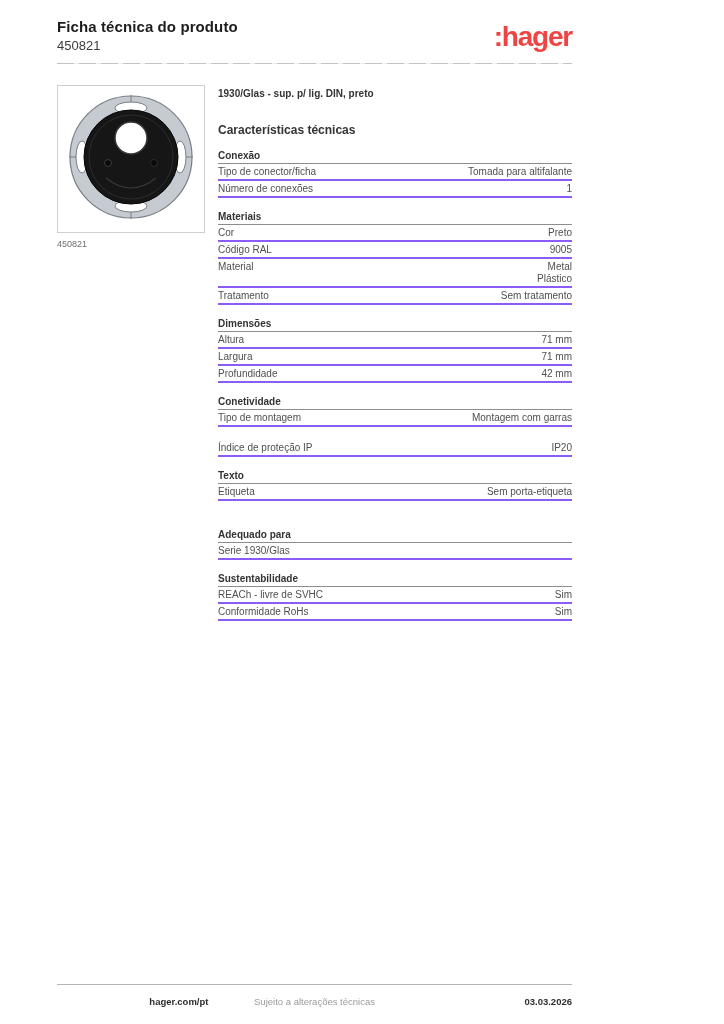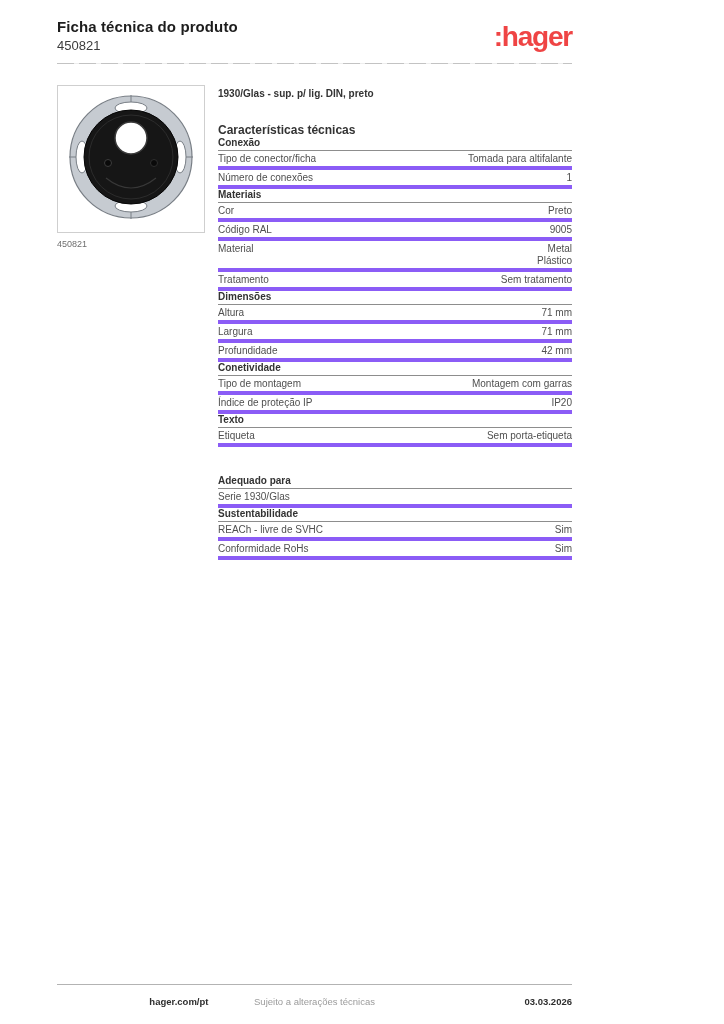--- a/index.html
+++ b/index.html
@@ -34,30 +34,30 @@
     width:148px; height:148px;
     border:1px solid #cfcfcf;
     background:#ffffff;
   }
   .img-caption { font-size:9px; color:#6e6e6e; margin-top:6px; }
 
   .right-col { flex:1; margin-left:13px; }
   .product-name { font-size:10px; font-weight:bold; color:#333; margin-top:3px; }
   .char-title { font-size:12px; font-weight:bold; color:#333; margin-top:24px; }
 
-  .spec-section { }
+  .spec-section { margin-top:13px; }
   .spec-section.gap-before { margin-top:28px; }
   .sec-title {
     font-size:10px; font-weight:bold; color:#333;
     padding-bottom:2px; border-bottom:1px solid #8d8d8d;
   }
   .spec-row {
     display:flex; justify-content:space-between; align-items:flex-start;
     font-size:10px; color:#4f4f4f;
-    padding:2px 0 1px; border-bottom:4px solid #8b5cf6;
+    padding:2px 0 1px; border-bottom:2px solid #8b5cf6;
     line-height:12px;
   }
   .spec-label { text-align:left; }
   .spec-value { text-align:right; }
   .spec-value .v2 { display:block; }
 
   
   .footer {
     margin-top:auto;
     border-top:1px solid #b3b3b3;

